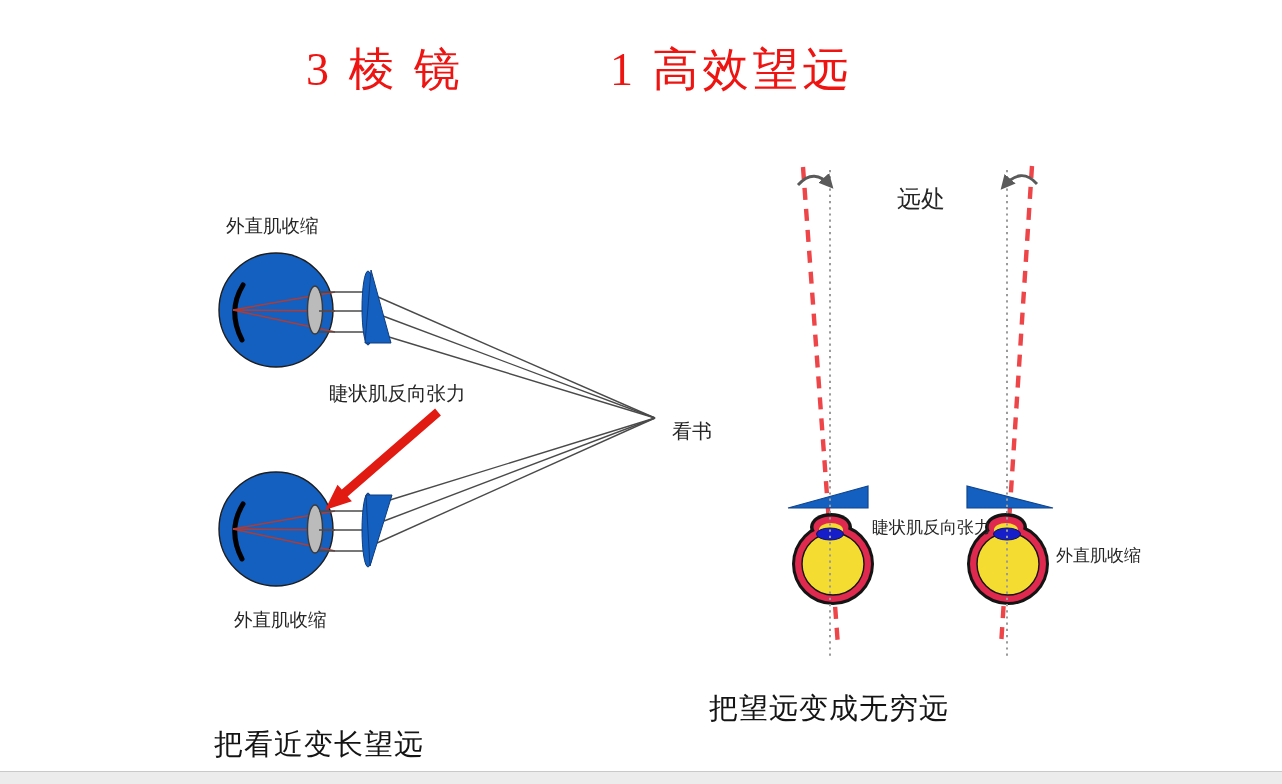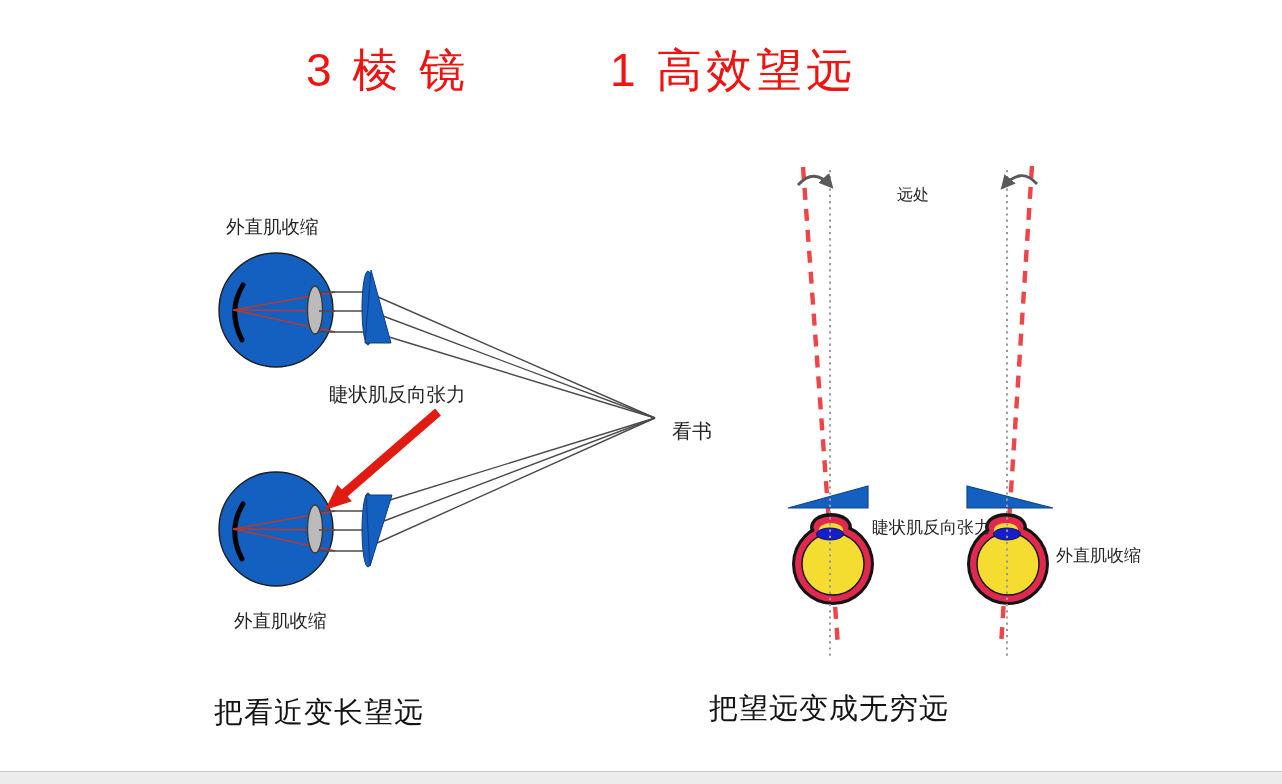--- a/index.html
+++ b/index.html
@@ -1,17 +1,17 @@
 <!DOCTYPE html>
 <html><head>
 <meta charset="utf-8">
 <style>
   html,body{margin:0;padding:0;background:#fff;}
   #stage{position:relative;width:1282px;height:784px;background:#ffffff;overflow:hidden;
-         font-family:Liberation Sans, sans-serif;}
+         font-family:Liberation Serif, serif;}
   #gfx{position:absolute;left:0;top:0;width:1282px;height:784px;}
   .lbl{position:absolute;white-space:nowrap;color:#262626;line-height:1.15;}
   .title{font-size:46px;font-weight:500;letter-spacing:4px;color:#ee1411;}
   .small{font-size:18px;}
   .caption{font-size:29px;color:#141414;letter-spacing:1px;}
   #bottombar{position:absolute;left:0;bottom:0;width:100%;height:12px;
              background:#ececec;border-top:1.5px solid #c9c9c9;}
 </style>
 </head>
 <body>
@@ -116,21 +116,21 @@
   </svg>
 
   <div class="lbl title" style="left: 306px; top: 44px; color: rgb(238, 20, 17);">3 棱  镜</div>
   <div class="lbl title" style="left: 610px; top: 44px; color: rgb(238, 20, 17);">1 高效望远</div>
 
   <div class="lbl small" style="left:226px;top:216px;font-size:18.5px;">外直肌收缩</div>
   <div class="lbl" style="left:329px;top:383px;font-size:19.5px;">睫状肌反向张力</div>
   <div class="lbl" style="left:672px;top:420px;font-size:20px;">看书</div>
   <div class="lbl small" style="left:234px;top:610px;font-size:18.5px;">外直肌收缩</div>
 
-  <div class="lbl" style="left:897px;top:186px;font-size:16px;">远处</div>
+  <div class="lbl" style="left:897px;top:186px;font-size:24px;">远处</div>
   <div class="lbl" style="left:872px;top:518px;font-size:17px;">睫状肌反向张力</div>
   <div class="lbl" style="left:1056px;top:546px;font-size:17px;">外直肌收缩</div>
 
-  <div class="lbl caption" style="left:214px;top:696px;">把看近变长望远</div>
+  <div class="lbl caption" style="left:214px;top:728px;">把看近变长望远</div>
   <div class="lbl caption" style="left:709px;top:692px;">把望远变成无穷远</div>
 
   <div id="bottombar" style="background: rgb(236, 236, 236);"></div>
 </div>
 
 </body></html>

